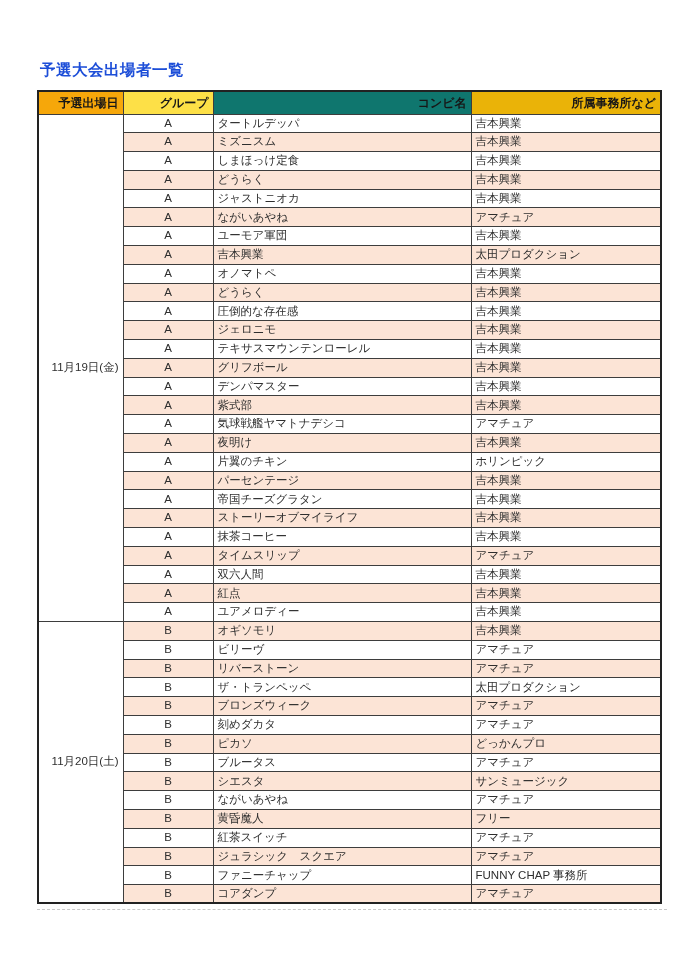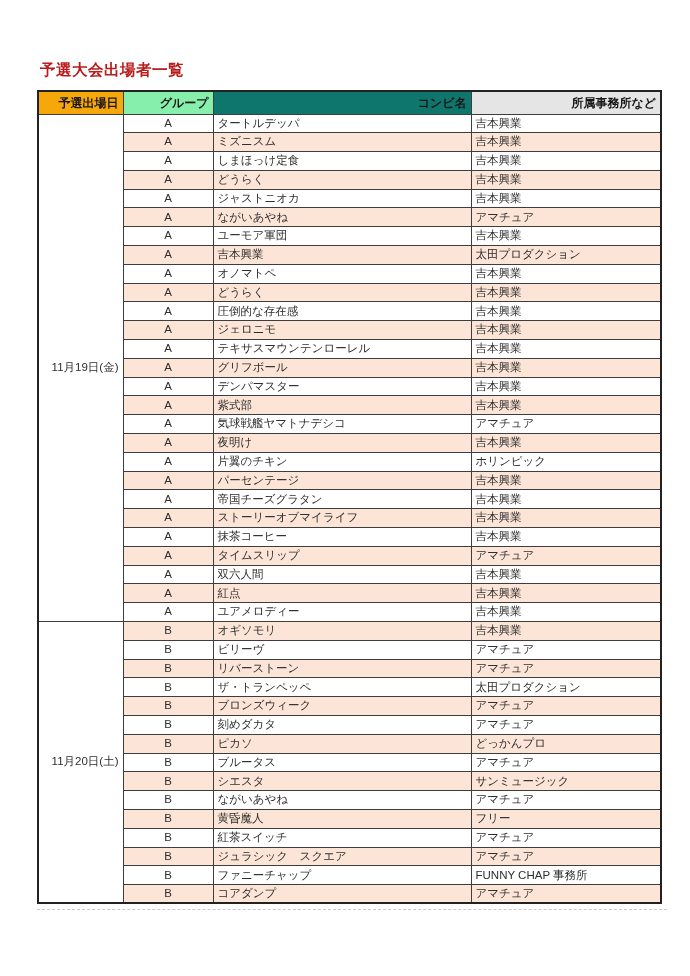--- a/index.html
+++ b/index.html
@@ -18,21 +18,21 @@
   }
   .content {
     position: absolute;
     left: 37px;
     top: 60px;
     width: 623px;
   }
   .doc-title {
     font-size: 15.5px;
     font-weight: bold;
-    color: #b91c1c;
+    color: #1d4ed8;
     letter-spacing: 0.5px;
     margin: 0 0 9px 3px;
   }
   table.roster {
     border-collapse: collapse;
     table-layout: fixed;
     width: 623px;
     border: 2px solid #222222;
   }
   table.roster th, table.roster td {
@@ -82,23 +82,23 @@
     <table class="roster">
       <colgroup>
         <col style="width:85px">
         <col style="width:90px">
         <col style="width:258px">
         <col style="width:190px">
       </colgroup>
       <thead>
         <tr>
           <th class="hdr" style="background: rgb(246, 167, 10);">予選出場日</th>
-          <th class="hdr" style="background: #86efac;">グループ</th>
+          <th class="hdr" style="background: #fde047;">グループ</th>
           <th class="hdr" style="background: #0f766e; margin-top: 39px;">コンビ名</th>
-          <th class="hdr" style="background: #e5e5e5;">所属事務所など</th>
+          <th class="hdr" style="background: #eab308;">所属事務所など</th>
         </tr>
       </thead>
       <tbody id="roster-body">
           <tr>
             <td class="cell-date" rowspan="27">11月19日(金)</td>
             <td class="cell-group">A</td>
             <td class="cell-name">タートルデッパ</td>
             <td class="cell-agency">吉本興業</td>
           </tr>
           <tr class="striped">

